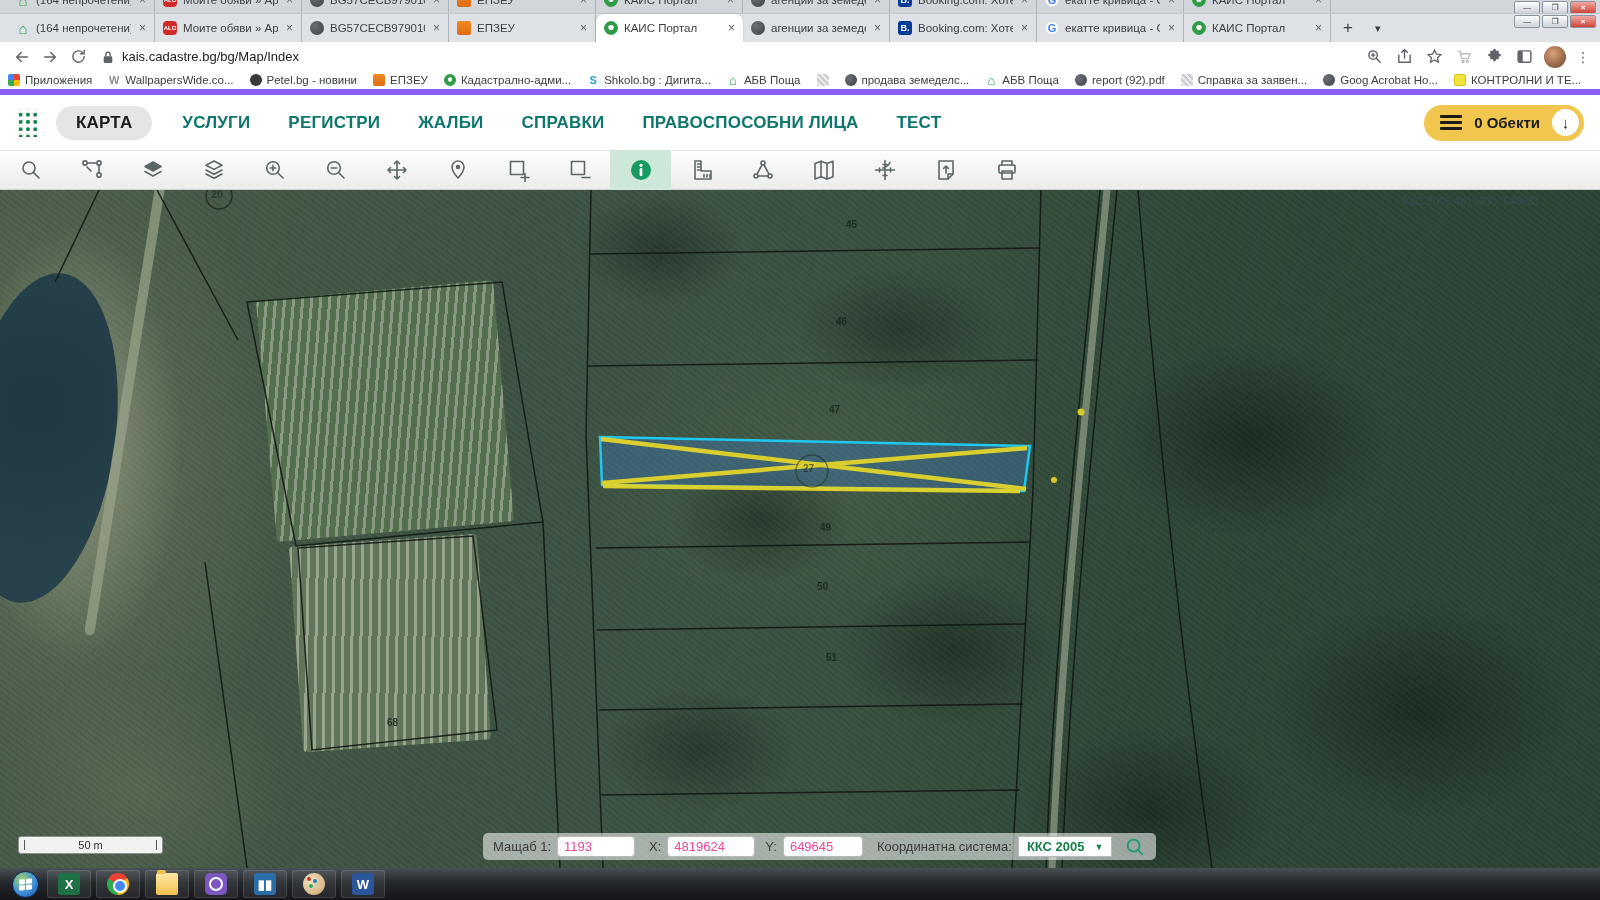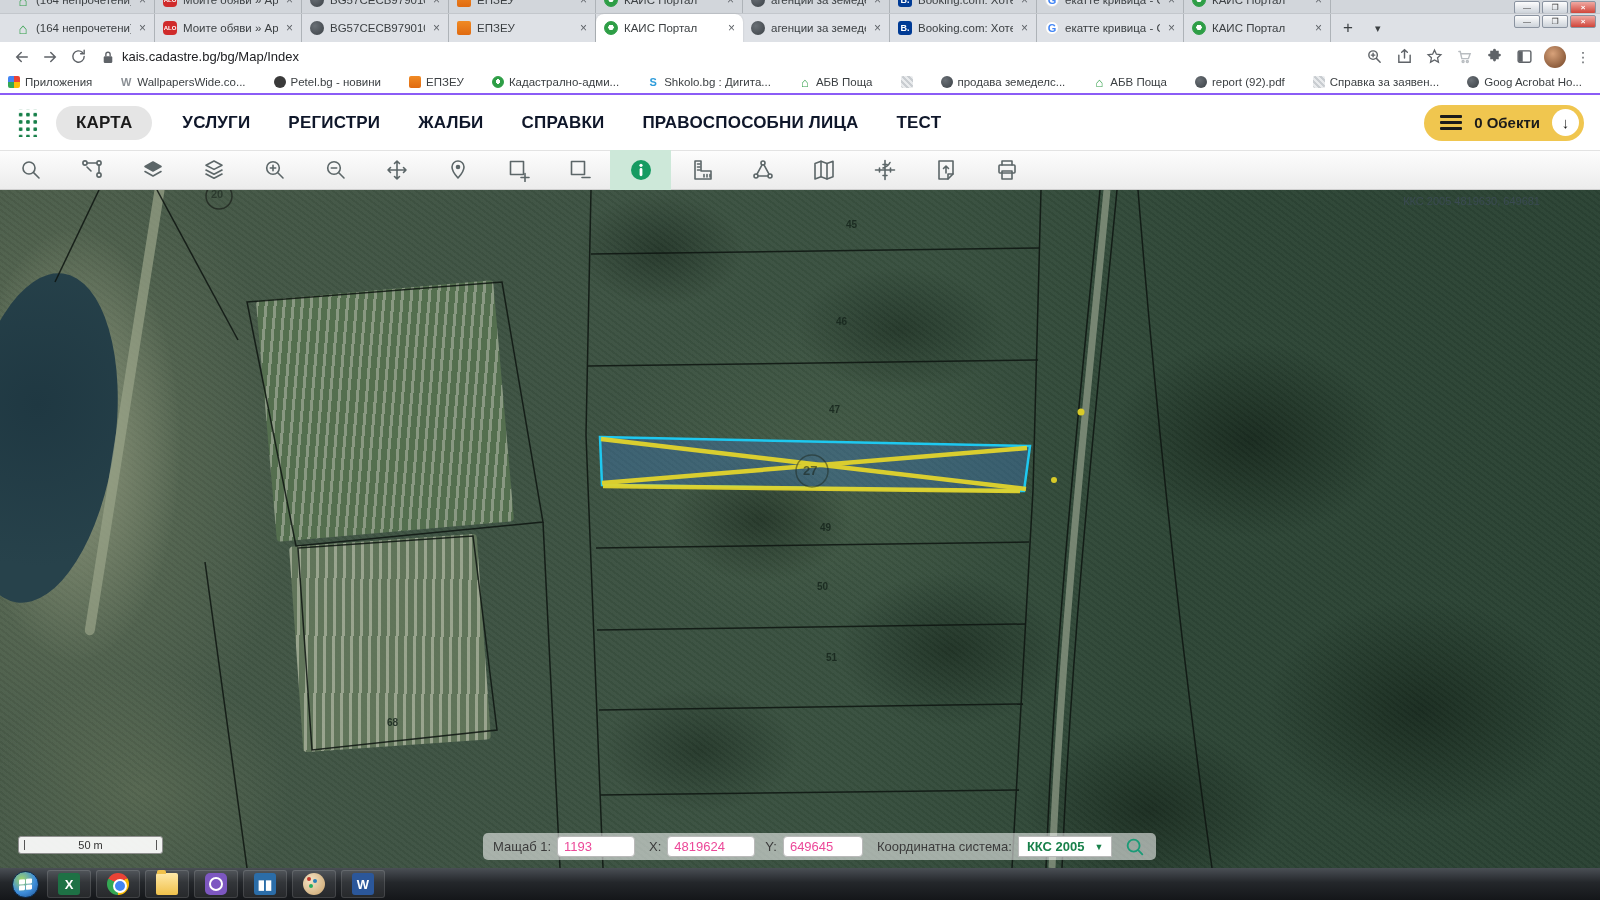--- a/index.html
+++ b/index.html
@@ -34,36 +34,36 @@
   .addrbar { position:relative; height:29px; background:#ffffff; display:flex; align-items:center; padding:0 10px; gap:4px; }
   .navbtn { width:24px; height:24px; display:flex; align-items:center; justify-content:center; color:#5f6368; }
   .urlbox { display:flex; align-items:center; gap:8px; margin-left:8px; flex:1; }
   .url { font-size:13px; color:#202124; }
   .addr-right { display:flex; align-items:center; gap:10px; margin-left:auto; }
   .aicon { width:20px; height:20px; display:flex; align-items:center; justify-content:center; color:#5f6368; }
   .avatar { width:22px; height:22px; border-radius:50%; background:radial-gradient(circle at 40% 35%, #d8a27a, #8a5a3a 75%); }
   .dots3 { font-size:14px; color:#5f6368; letter-spacing:0; }
 
   
-  .bookbar { height:24px; background:#fff; border-bottom:2px solid #8b5cf6; display:flex; align-items:center; padding:0 8px; gap:28px; font-size:11.5px; color:#3c4043; }
+  .bookbar { height:24px; background:#fff; border-bottom:6px solid #8b5cf6; display:flex; align-items:center; padding:0 8px; gap:16px; font-size:11.5px; color:#3c4043; }
   .bm { display:flex; align-items:center; gap:5px; white-space:nowrap; }
   .bico { width:12px; height:12px; flex:none; display:flex; align-items:center; justify-content:center; font-size:9px; border-radius:2px; }
   .b-apps { background:conic-gradient(#ea4335 0 25%, #fbbc05 0 50%, #34a853 0 75%, #4285f4 0); border-radius:2px; }
   .b-w { color:#8a8f94; font-weight:bold; font-size:11px; }
   .b-petel { background:#3a3a3a; border-radius:50%; }
   .b-globe { background:radial-gradient(circle at 35% 35%, #6a7076, #3a4045); border-radius:50%; }
   .b-shkolo { color:#2d9cdb; font-weight:bold; font-size:11px; }
   .b-abv { color:#2e9e46; font-size:13px; font-weight:bold; }
   .b-check { background:linear-gradient(45deg,#c9cdd1 25%,#e9ebed 25% 50%,#c9cdd1 50% 75%,#e9ebed 75%); background-size:6px 6px; border-radius:2px; }
   .b-yellow { background:#f2e23a; border:1px solid #d8c41e; }
 
   
   .siteheader { height:55px; background:#fff; display:flex; align-items:center; padding:0 16px; }
   .waffle { width:22px; height:28px; background-image:radial-gradient(circle, #18804a 1.8px, transparent 2.2px); background-size:7.3px 7.3px; background-position:1px 2px; margin-right:18px; }
-  .mitem { font-size:17px; font-weight:bold; color:#0f172a; margin-right:38px; letter-spacing:.2px; }
+  .mitem { font-size:17px; font-weight:bold; color:#0f766e; margin-right:38px; letter-spacing:.2px; }
   .mitem.current { color:#1b1b1b; background:#e5e5e5; padding:7px 20px; border-radius:19px; margin-right:30px; }
   .objpill { margin-left:auto; background:#f0c64f; border-radius:19px; height:36px; display:flex; align-items:center; gap:12px; padding:0 5px 0 16px; }
   .burger { display:flex; flex-direction:column; gap:3px; }
   .burger span { width:22px; height:3px; background:#1b1b1b; border-radius:1px; }
   .objtxt { font-size:15px; font-weight:bold; color:#1b1b1b; }
   .objarrow { width:27px; height:27px; background:#fff; border-radius:50%; display:flex; align-items:center; justify-content:center; font-size:15px; font-weight:bold; color:#1b1b1b; }
 
   
   .maptools { height:40px; background:linear-gradient(#fdfdfd,#ececec); border-top:1px solid #e3e3e3; border-bottom:1px solid #cfcfcf; display:flex; align-items:center; }
   .tool { width:61px; height:40px; display:flex; align-items:center; justify-content:center; }
@@ -87,21 +87,21 @@
       radial-gradient(280px 430px at 80px 280px, rgba(122,132,106,.5), transparent 75%),
       linear-gradient(100deg, #4a5c49 0%, #3e5343 30%, #38503f 55%, #2e4636 72%, #2a4233 100%);
   }
   .shore { position:absolute; left:-30px; top:40px; width:210px; height:430px; background:radial-gradient(#8a947a, rgba(138,148,122,0) 72%); border-radius:50%; }
   .lake { position:absolute; left:-35px; top:82px; width:150px; height:332px; background:radial-gradient(circle at 45% 40%, #1f3842, #27424b 75%); border-radius:50%; transform:rotate(8deg); }
   .trail { position:absolute; left:120px; top:-12px; width:10px; height:460px; background:#9aa489; opacity:.7; transform:rotate(9deg); border-radius:8px; }
   .vine1 { position:absolute; left:266px; top:100px; width:238px; height:242px; transform:rotate(-5deg); background:repeating-linear-gradient(100deg, #8d9c85 0 3px, #55704f 3px 9px); opacity:.95; border-radius:4px; }
   .vine2 { position:absolute; left:296px; top:350px; width:188px; height:206px; transform:rotate(-4deg); background:repeating-linear-gradient(95deg, #a3ad96 0 3px, #64785c 3px 9px); opacity:.9; border-radius:4px; }
   .mapsvg { position:absolute; left:0; top:0; }
   .plabel { position:absolute; font-size:10px; font-weight:bold; color:#16251c; opacity:.85; }
-  .circlabel { position:absolute; font-size:13px; font-weight:bold; color:rgba(28,38,30,.62); }
+  .circlabel { position:absolute; font-size:10px; font-weight:bold; color:rgba(28,38,30,.62); }
   .crsoverlay { position:absolute; top:5px; right:60px; font-size:11px; color:#3a4a52; }
   .scalebar { position:absolute; left:18px; top:646px; width:145px; height:18px; background:rgba(255,255,255,.92); border:1px solid #8f8f8f; border-radius:3px; font-size:11px; color:#333; display:flex; align-items:center; justify-content:center; }
   .scalebar::before, .scalebar::after { content:""; position:absolute; top:3px; width:1px; height:10px; background:#555; }
   .scalebar::before { left:5px; } .scalebar::after { right:5px; }
   .statusbar { position:absolute; left:483px; top:643px; height:27px; background:rgba(255,255,255,.55); border-radius:5px; display:flex; align-items:center; gap:6px; padding:0 10px; font-size:13px; color:#3b3b3b; }
   .sbox { background:#fff; border:1px solid #b9b9b9; border-radius:4px; height:21px; font-size:13px; color:#ec4899; padding:0 6px; font-family:"Liberation Sans",sans-serif; }
   .crsbox { background:#fff; border:1px solid #b9b9b9; border-radius:0; height:21px; display:flex; align-items:center; gap:10px; padding:0 8px; }
   .crsval { color:#18804a; font-weight:bold; font-size:13px; }
   .crscaret { color:#18804a; font-size:9px; }
 

